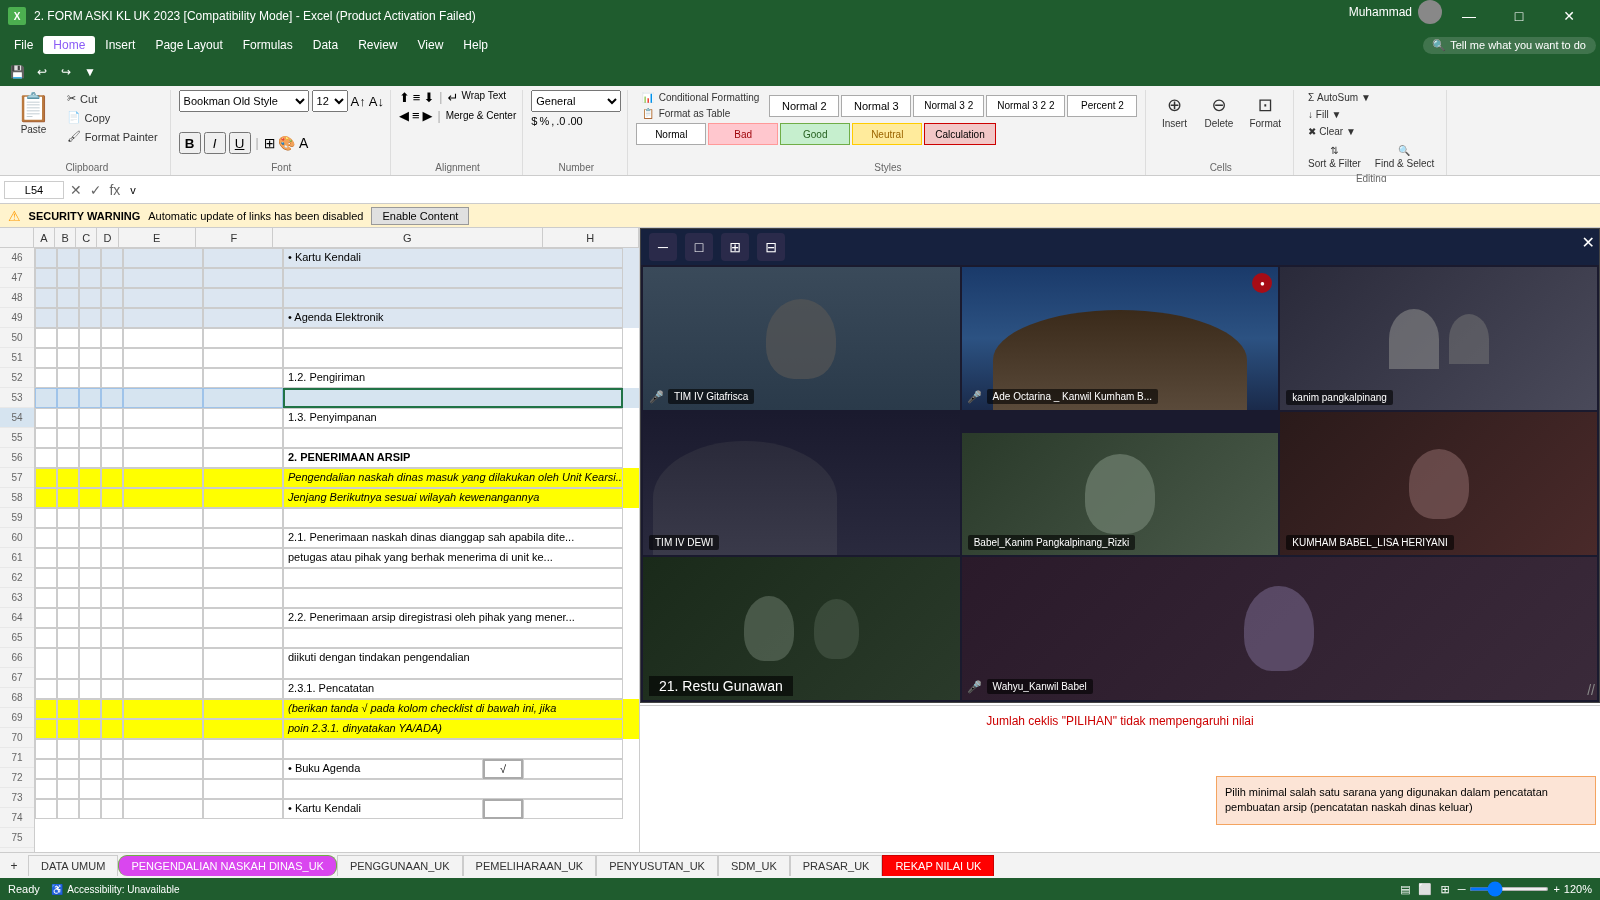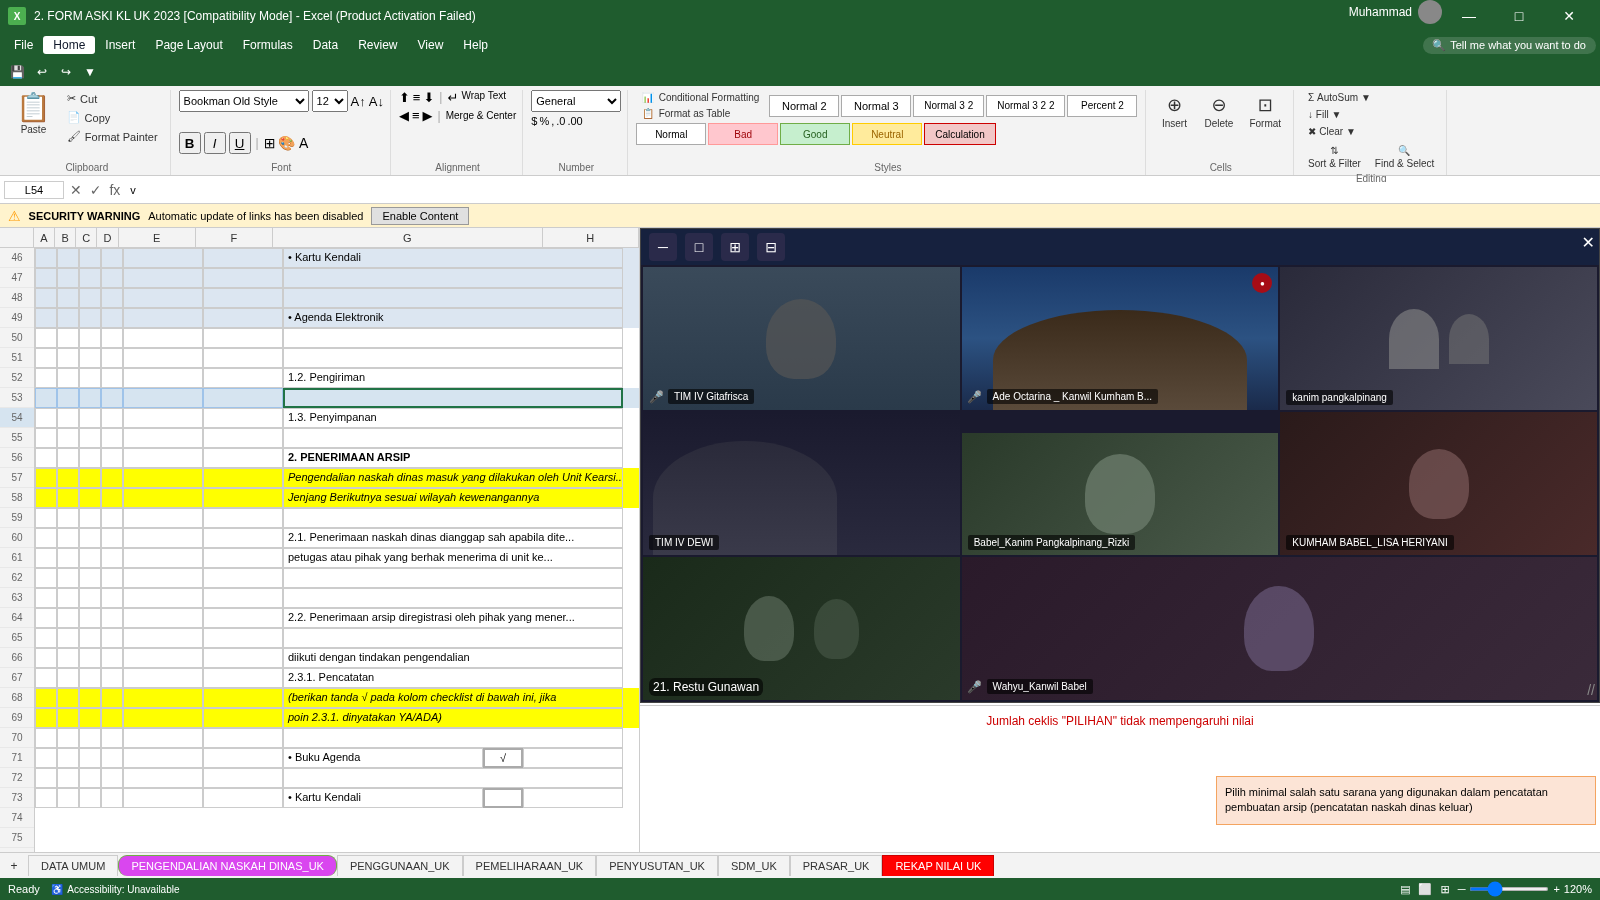--- a/index.html
+++ b/index.html
@@ -32,21 +32,21 @@
       padding: 0 4px;
     }
     .menu-item {
       padding: 2px 10px;
       color: white;
       font-size: 12px;
       cursor: pointer;
       border-radius: 3px;
     }
     .menu-item:hover, .menu-item.active { background: rgba(255,255,255,0.2); }
-    .menu-item.active { background: white; color: #0f172a; }
+    .menu-item.active { background: white; color: #8b5cf6; }
     .menu-search {
       margin-left: auto;
       display: flex;
       align-items: center;
       background: rgba(255,255,255,0.15);
       border-radius: 12px;
       padding: 2px 10px;
       color: white;
       font-size: 11px;
       gap: 4px;
@@ -767,21 +767,21 @@
           <div style="width:22px; border:1px solid #ccc;"></div>
           <div style="width:22px; border:1px solid #ccc;"></div>
           <div style="width:22px; border:1px solid #ccc;"></div>
           <div style="width:22px; border:1px solid #ccc;"></div>
           <div style="width:80px; border:1px solid #ccc;"></div>
           <div style="width:80px; border:1px solid #ccc;"></div>
           <div style="width:340px; border:1px solid #ccc;"></div>
         </div>
 
 
-        <div style="display:flex; height:20px;">
+        <div style="display:flex; height:31px;">
           <div style="width:22px; border:1px solid #ccc;"></div>
           <div style="width:22px; border:1px solid #ccc;"></div>
           <div style="width:22px; border:1px solid #ccc;"></div>
           <div style="width:22px; border:1px solid #ccc;"></div>
           <div style="width:80px; border:1px solid #ccc;"></div>
           <div style="width:80px; border:1px solid #ccc;"></div>
           <div style="width:340px; border:1px solid #ccc; padding:2px 4px; font-size:11px;">diikuti dengan tindakan pengendalian</div>
         </div>
 
         <div style="display:flex; height:20px;">
@@ -932,21 +932,21 @@
           <span style="background:rgba(0,0,0,0.6); color:white; font-size:10px; padding:2px 6px; border-radius:2px;">KUMHAM BABEL_LISA HERIYANI</span>
         </div>
       </div>
 
       <div class="video-cell vc-7" style="position:relative; overflow:hidden; grid-column: span 1;">
         <div style="width:100%; height:100%; background:linear-gradient(135deg, #1a2a1a, #2a3a2a); display:flex; align-items:center; justify-content:center; gap:20px;">
           <div style="width:50px; height:65px; background:#5a6a5a; border-radius:50% 50% 40% 40%; opacity:0.7;"></div>
           <div style="width:45px; height:60px; background:#4a5a4a; border-radius:50% 50% 40% 40%; opacity:0.6;"></div>
         </div>
         <div style="position:absolute; bottom:6px; left:6px;">
-          <span style="background:rgba(0,0,0,0.6); color:white; font-size:12px; padding:2px 4px; border-radius:6px;">21. Restu Gunawan</span>
+          <span style="background:rgba(0,0,0,0.6); color:white; font-size:14px; padding:2px 10px; border-radius:0;">21. Restu Gunawan</span>
         </div>
       </div>
 
       <div class="video-cell vc-8" style="position:relative; overflow:hidden; grid-column: span 2;">
         <div style="width:100%; height:100%; background:linear-gradient(135deg, #2a1a2a, #3a2a3a); display:flex; align-items:center; justify-content:center;">
           <div style="width:70px; height:85px; background:#6a5a7a; border-radius:50% 50% 40% 40%; opacity:0.7;"></div>
         </div>
         <div style="position:absolute; bottom:6px; left:6px; display:flex; align-items:center; gap:4px;">
           <span style="color:#ffd700; font-size:12px;">🎤</span>
           <span style="background:rgba(0,0,0,0.6); color:white; font-size:10px; padding:2px 6px; border-radius:2px;">Wahyu_Kanwil Babel</span>

